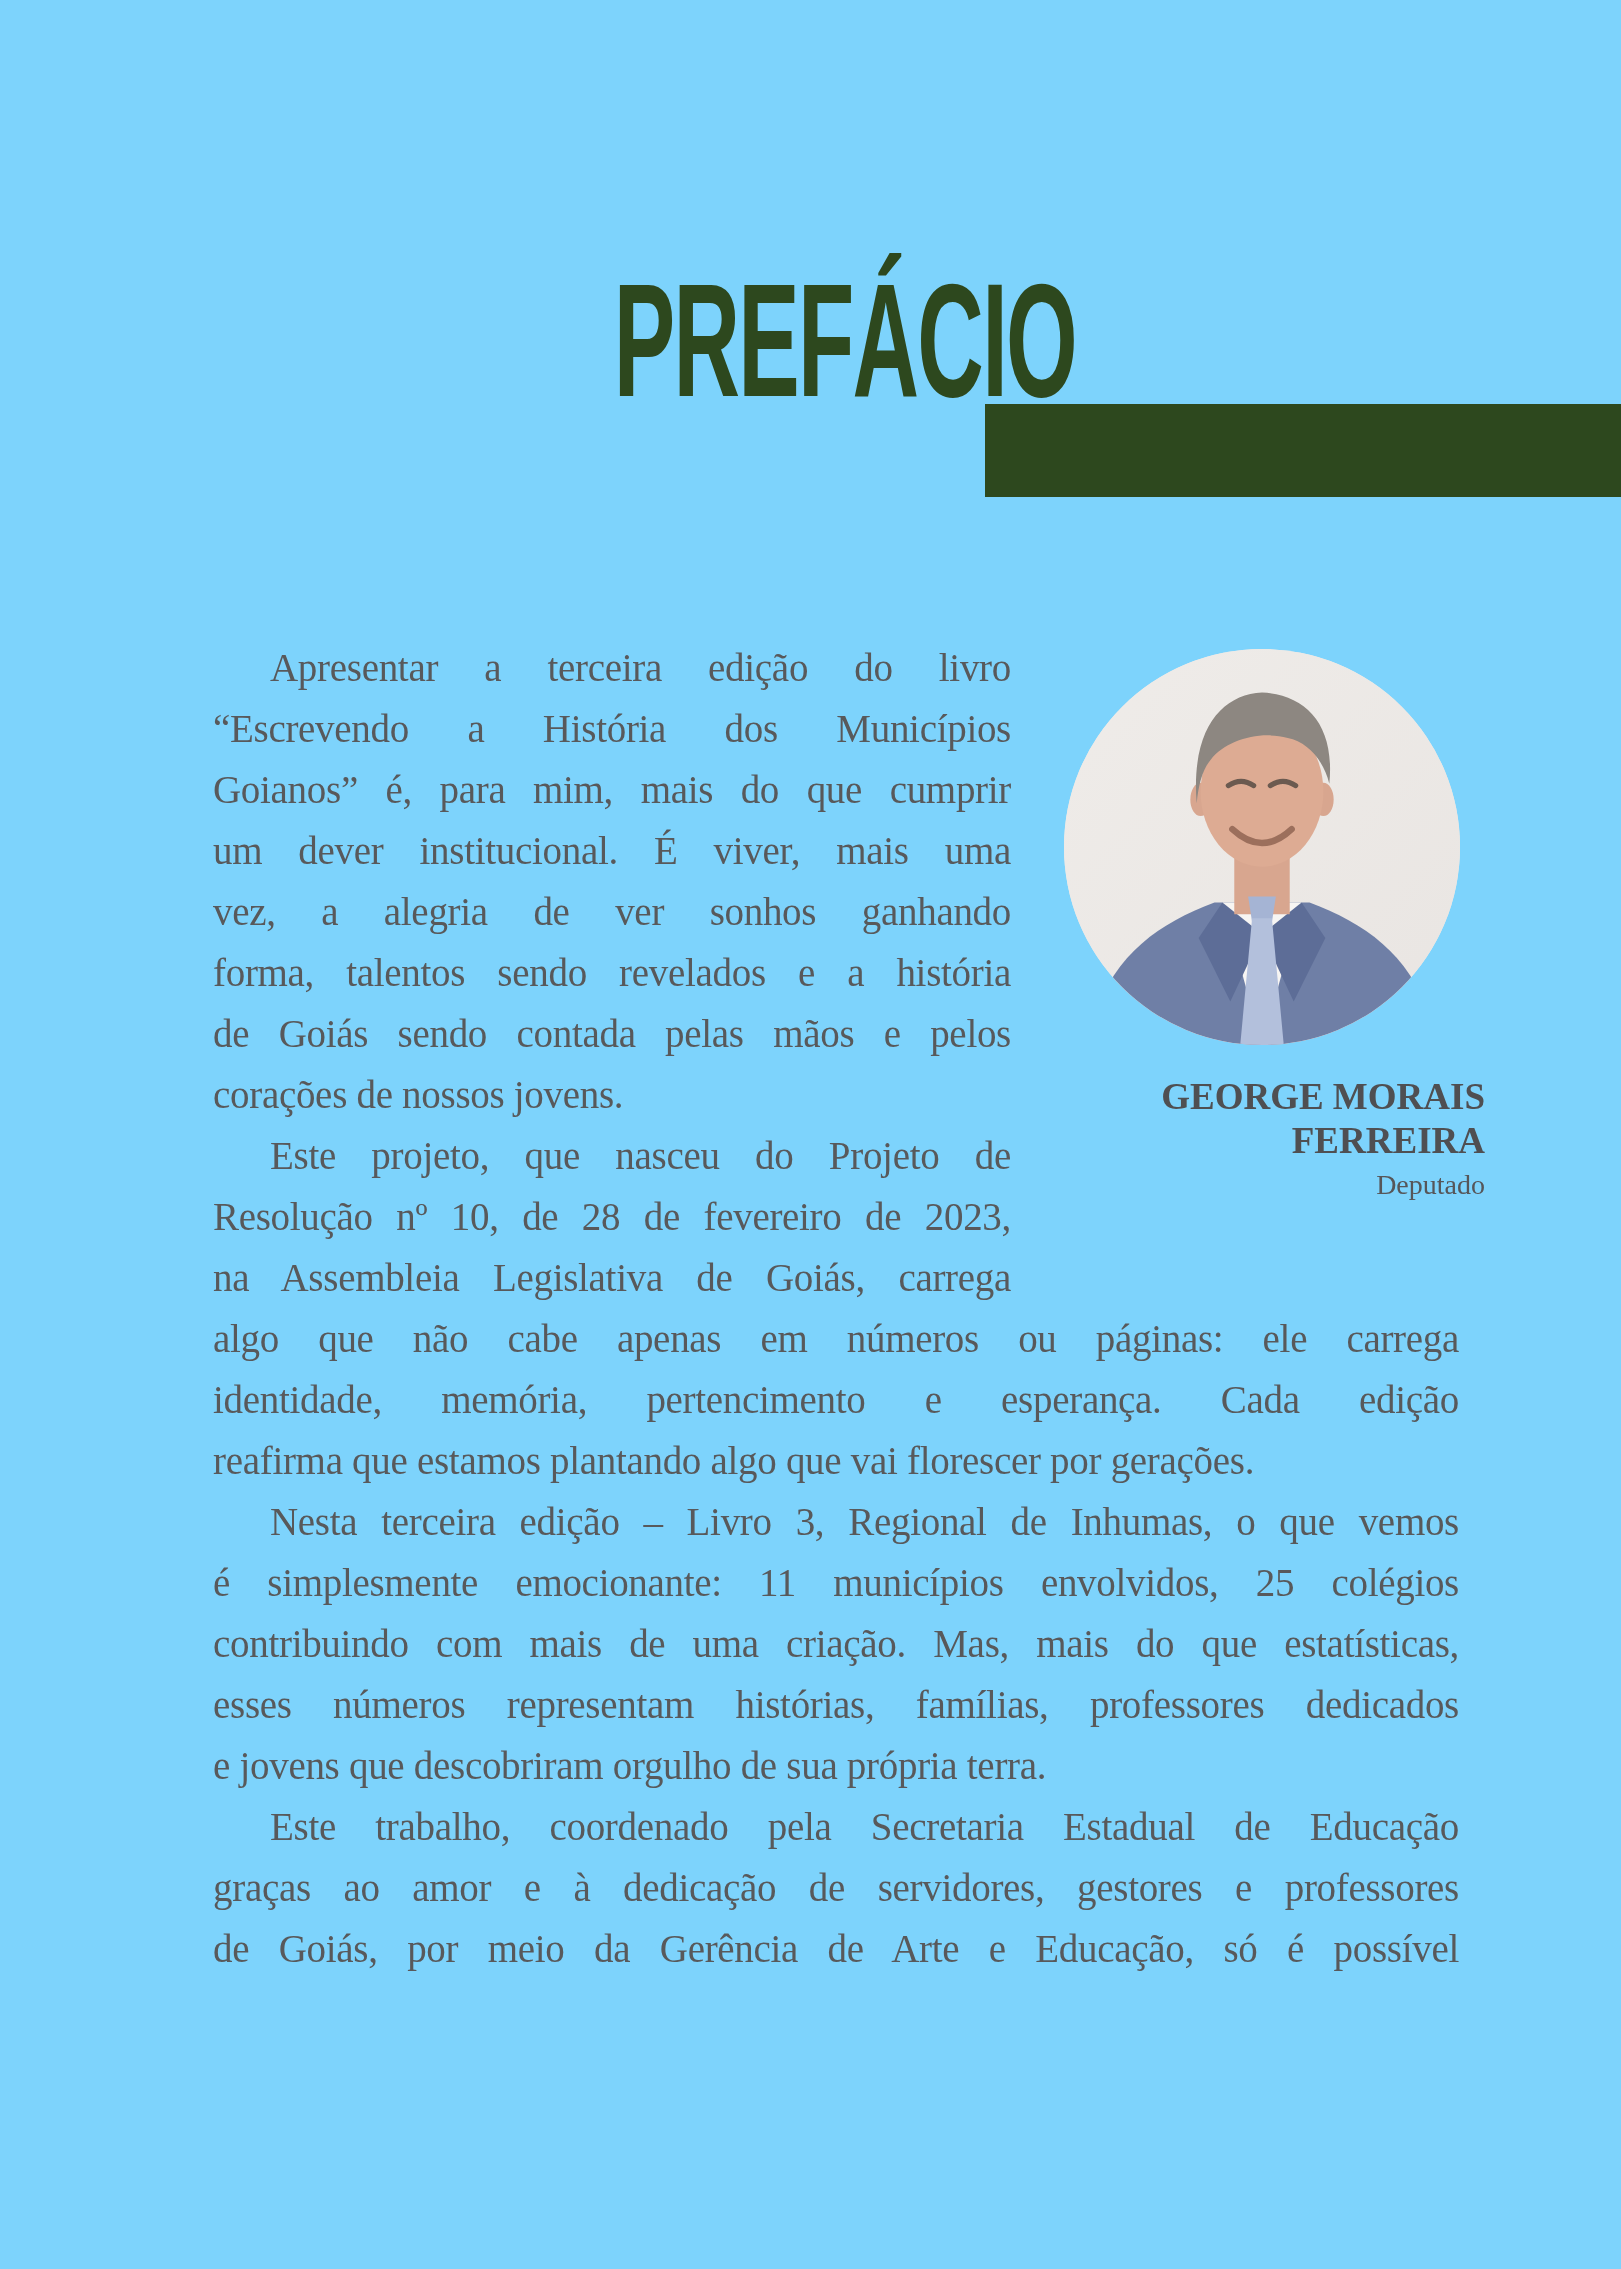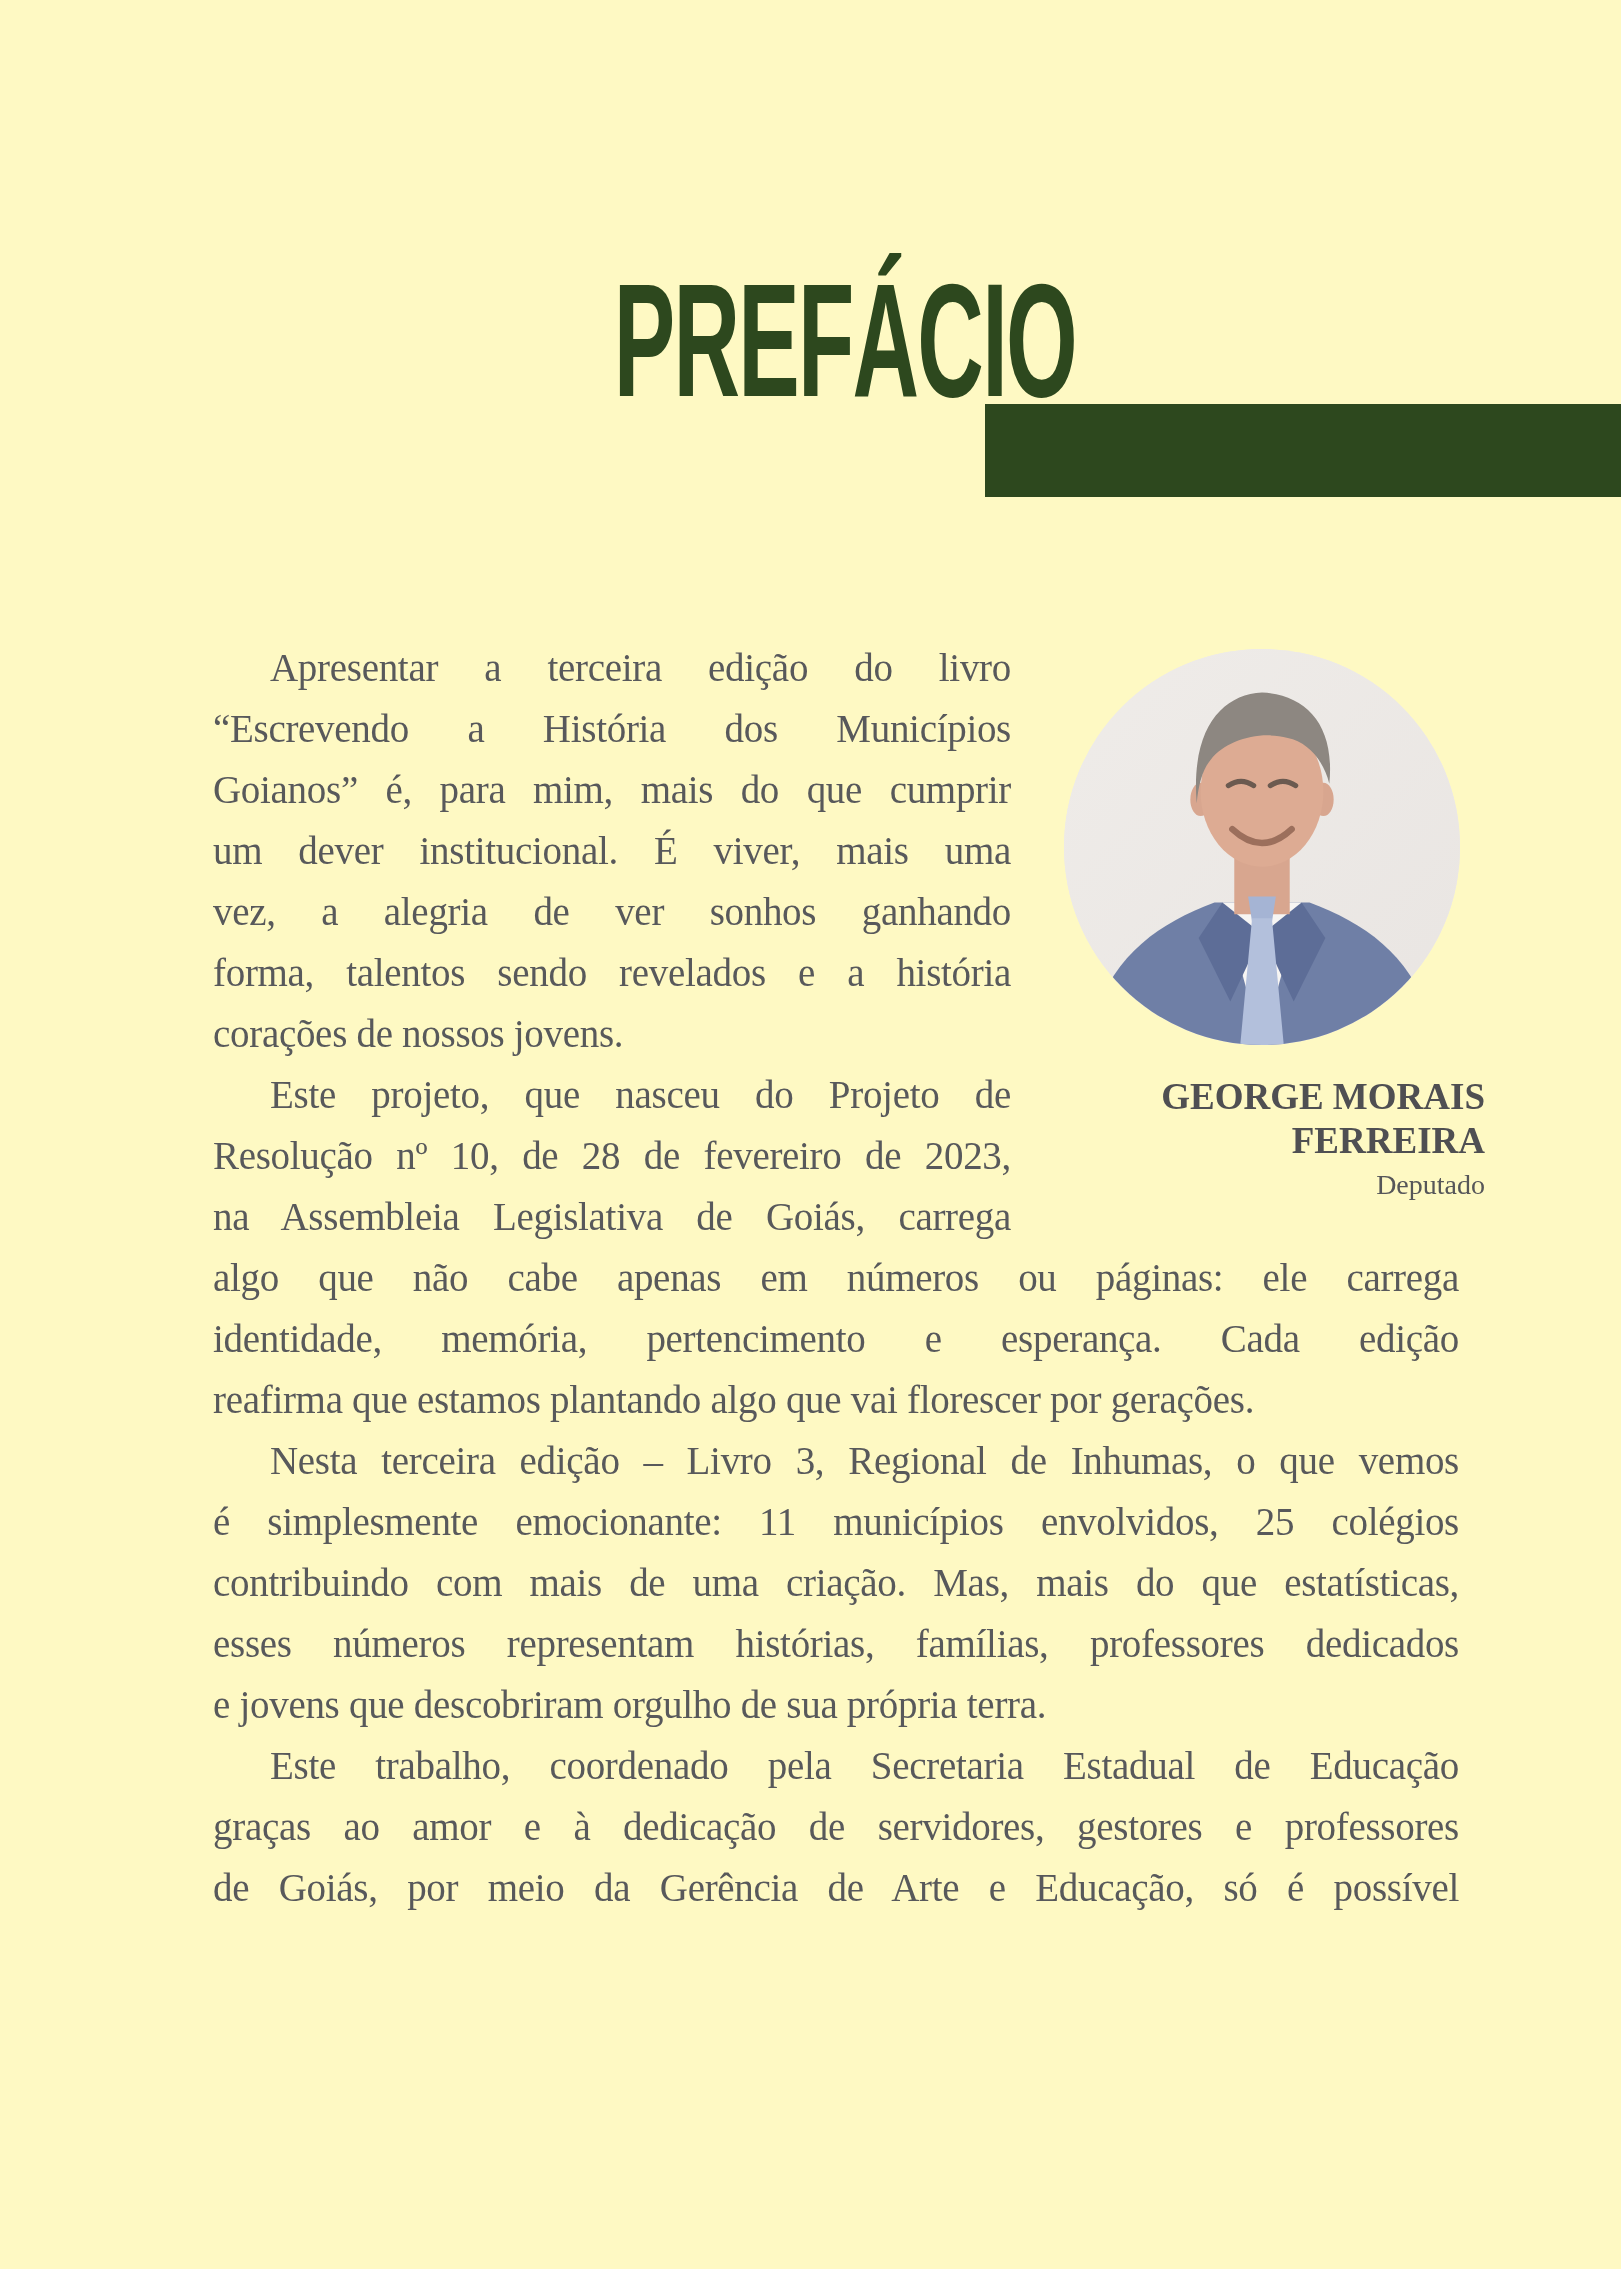--- a/index.html
+++ b/index.html
@@ -1,20 +1,20 @@
 <!DOCTYPE html>
 <html style="font-size:14px"><head>
 <meta charset="utf-8">
 <style>
   html, body { margin: 0; padding: 0; background: #ffffff; }
   .page {
     position: relative;
     width: 1622px;
     height: 2270px;
-    background: #fef9c3;
+    background: #7dd3fc;
     overflow: hidden;
     font-family: "Liberation Serif", serif;
   }
 
   
   .title-svg { position: absolute; left: 0; top: 0; }
   .title-text {
     font-family: "Liberation Sans", sans-serif;
     font-weight: bold;
     fill: #2d481e;
@@ -140,20 +140,21 @@
     <div class="caption-role">Deputado</div>
   </div>
 
   <div class="body-block">
     <div class="line n ind">Apresentar a terceira edição do livro</div>
     <div class="line n">“Escrevendo a História dos Municípios</div>
     <div class="line n">Goianos” é, para mim, mais do que cumprir</div>
     <div class="line n">um dever institucional. É viver, mais uma</div>
     <div class="line n">vez, a alegria de ver sonhos ganhando</div>
     <div class="line n">forma, talentos sendo revelados e a história</div>
+    <div class="line n">de Goiás sendo contada pelas mãos e pelos</div>
     <div class="line n end">corações de nossos jovens.</div>
     <div class="line n ind">Este projeto, que nasceu do Projeto de</div>
     <div class="line n">Resolução nº 10, de 28 de fevereiro de 2023,</div>
     <div class="line n">na Assembleia Legislativa de Goiás, carrega</div>
     <div class="line w">algo que não cabe apenas em números ou páginas: ele carrega</div>
     <div class="line w">identidade, memória, pertencimento e esperança. Cada edição</div>
     <div class="line w end">reafirma que estamos plantando algo que vai florescer por gerações.</div>
     <div class="line w ind">Nesta terceira edição – Livro 3, Regional de Inhumas, o que vemos</div>
     <div class="line w">é simplesmente emocionante: 11 municípios envolvidos, 25 colégios</div>
     <div class="line w">contribuindo com mais de uma criação. Mas, mais do que estatísticas,</div>

